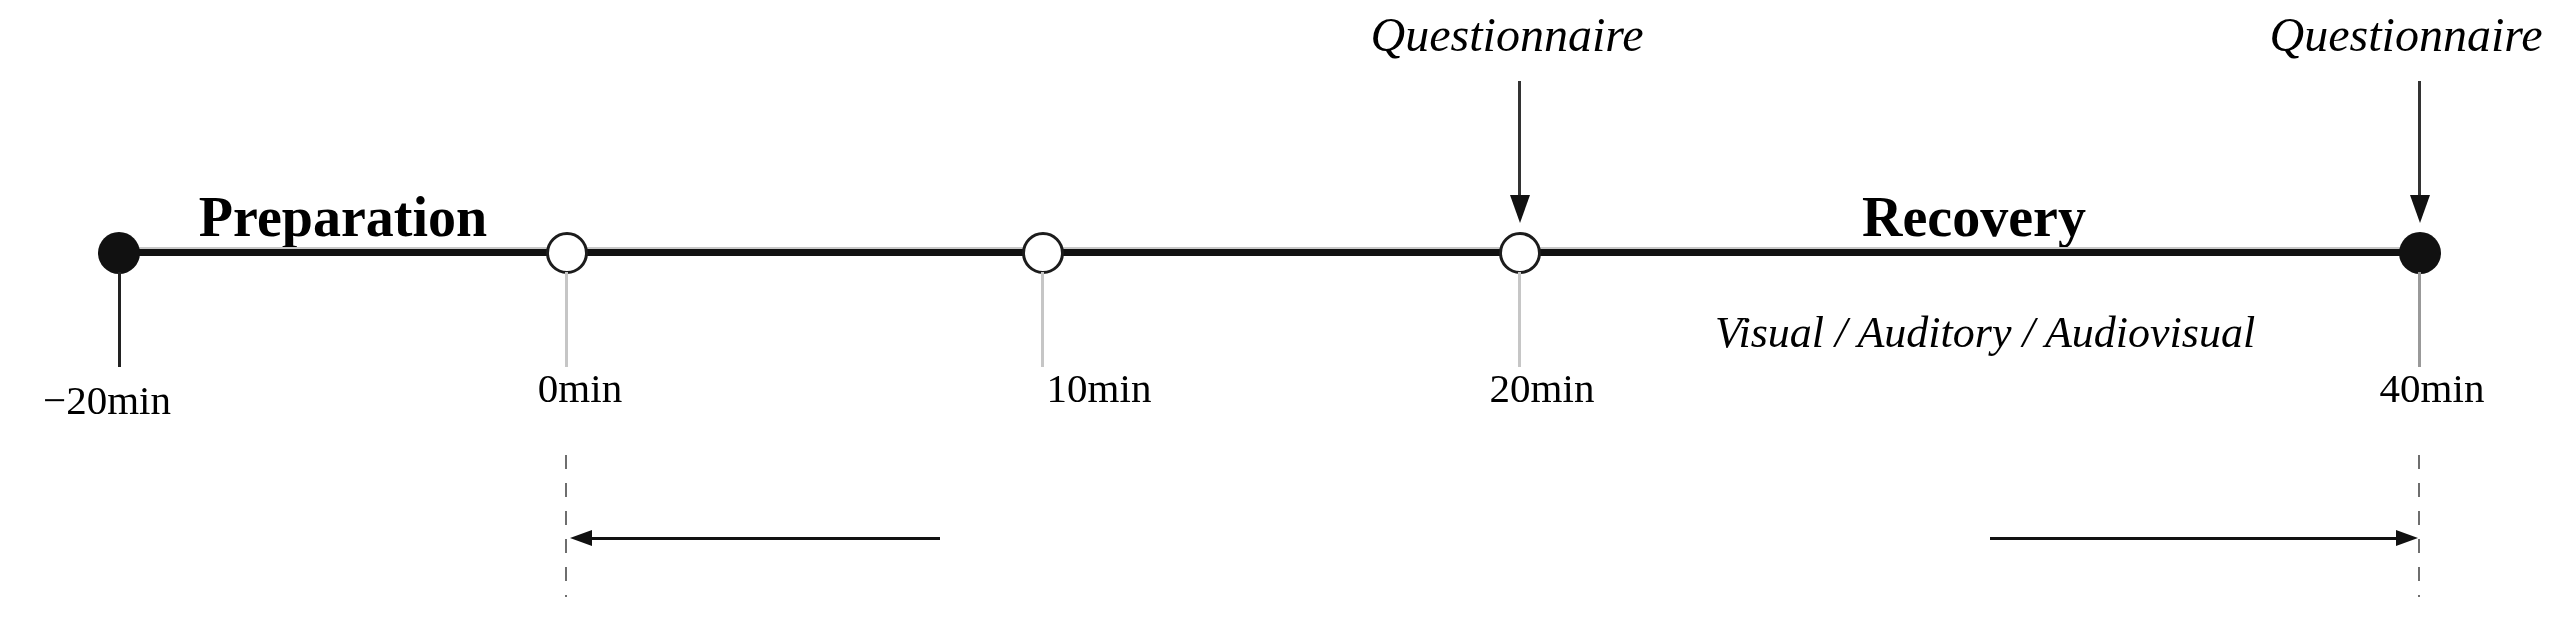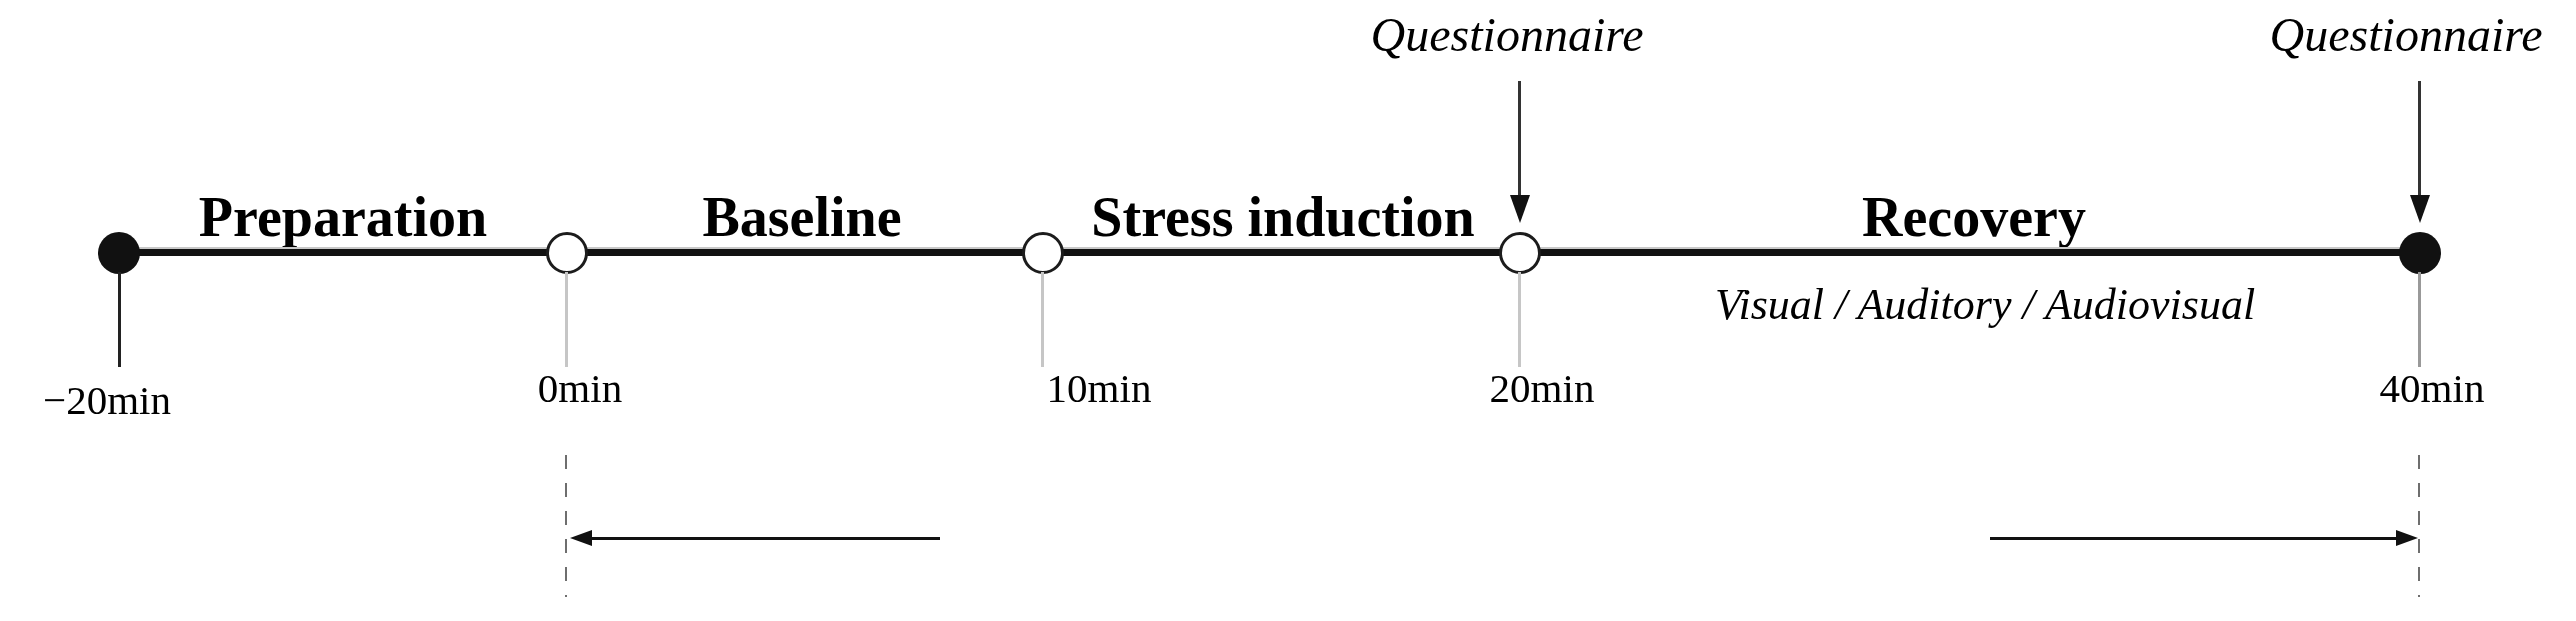--- a/index.html
+++ b/index.html
@@ -73,24 +73,22 @@
 
   <div class="q-label" style="left:1507px;">Questionnaire</div>
   <div class="down-arrow-shaft" style="left:1518px;"></div>
   <div class="down-arrow-head" style="left:1510px;"></div>
 
   <div class="q-label" style="left:2406px;">Questionnaire</div>
   <div class="down-arrow-shaft" style="left:2418px;"></div>
   <div class="down-arrow-head" style="left:2410px;"></div>
 
   <div class="phase" style="left:343px;">Preparation</div>
-  <div class="phase" style="left:802px;">Baseline</div>
-  <div class="phase" style="left:1283px;">Stress induction</div>
   <div class="phase" style="left:1974px;">Recovery</div>
-  <div class="sublabel" style="left:1985px;">Visual / Auditory / Audiovisual</div>
+  <div class="sublabel" style="left:1985px;margin-top:28px;">Visual / Auditory / Audiovisual</div>
 
   <div class="timeline-line"></div>
 
   <div class="node filled" style="left:98px;top:232px;"></div>
   <div class="node open" style="left:546px;top:232px;"></div>
   <div class="node open" style="left:1022px;top:232px;"></div>
   <div class="node open" style="left:1499px;top:232px;"></div>
   <div class="node filled" style="left:2399px;top:232px;"></div>
 
   <div class="tick dark" style="left:118px;"></div>

